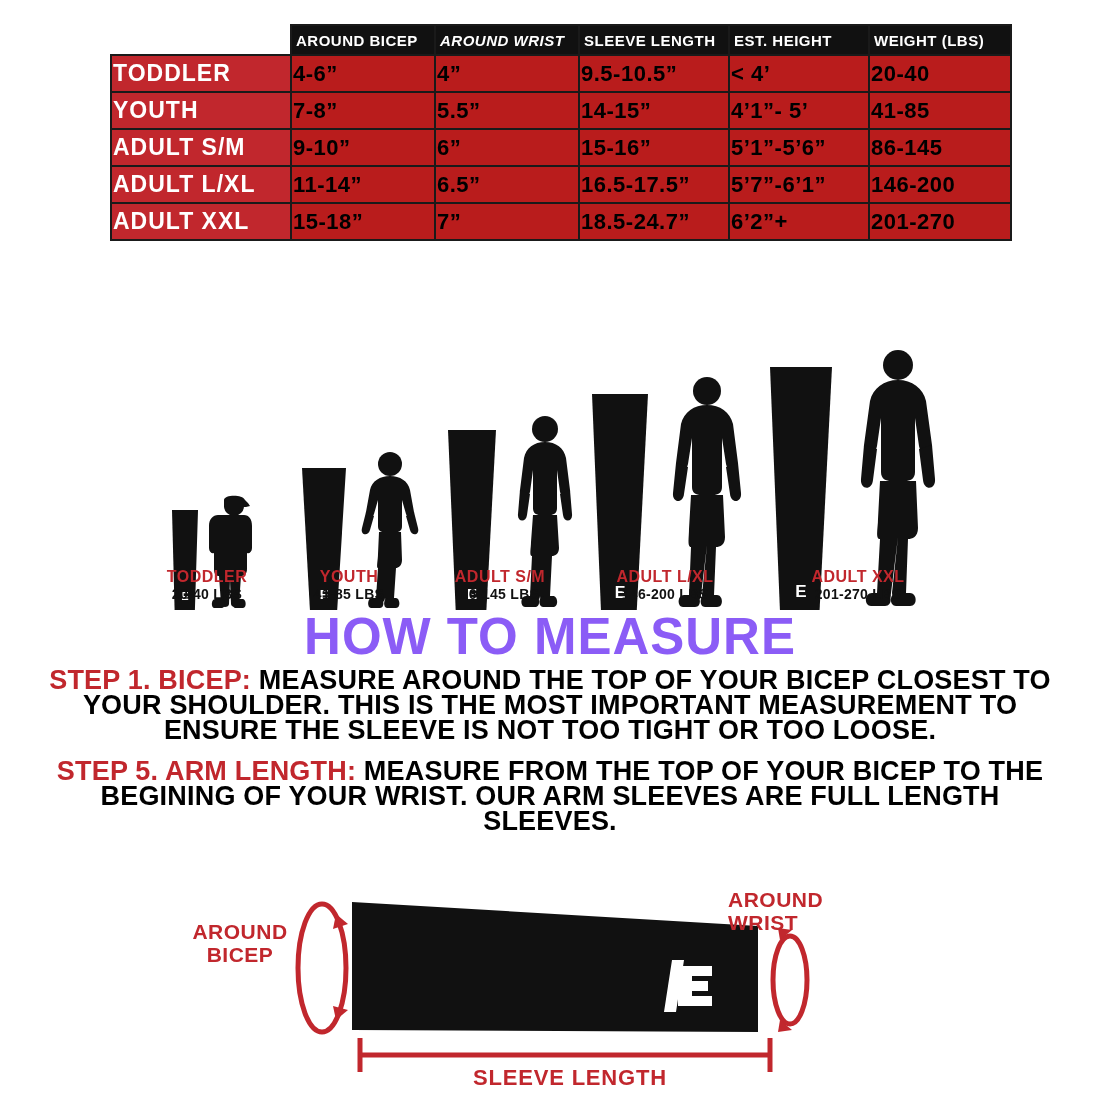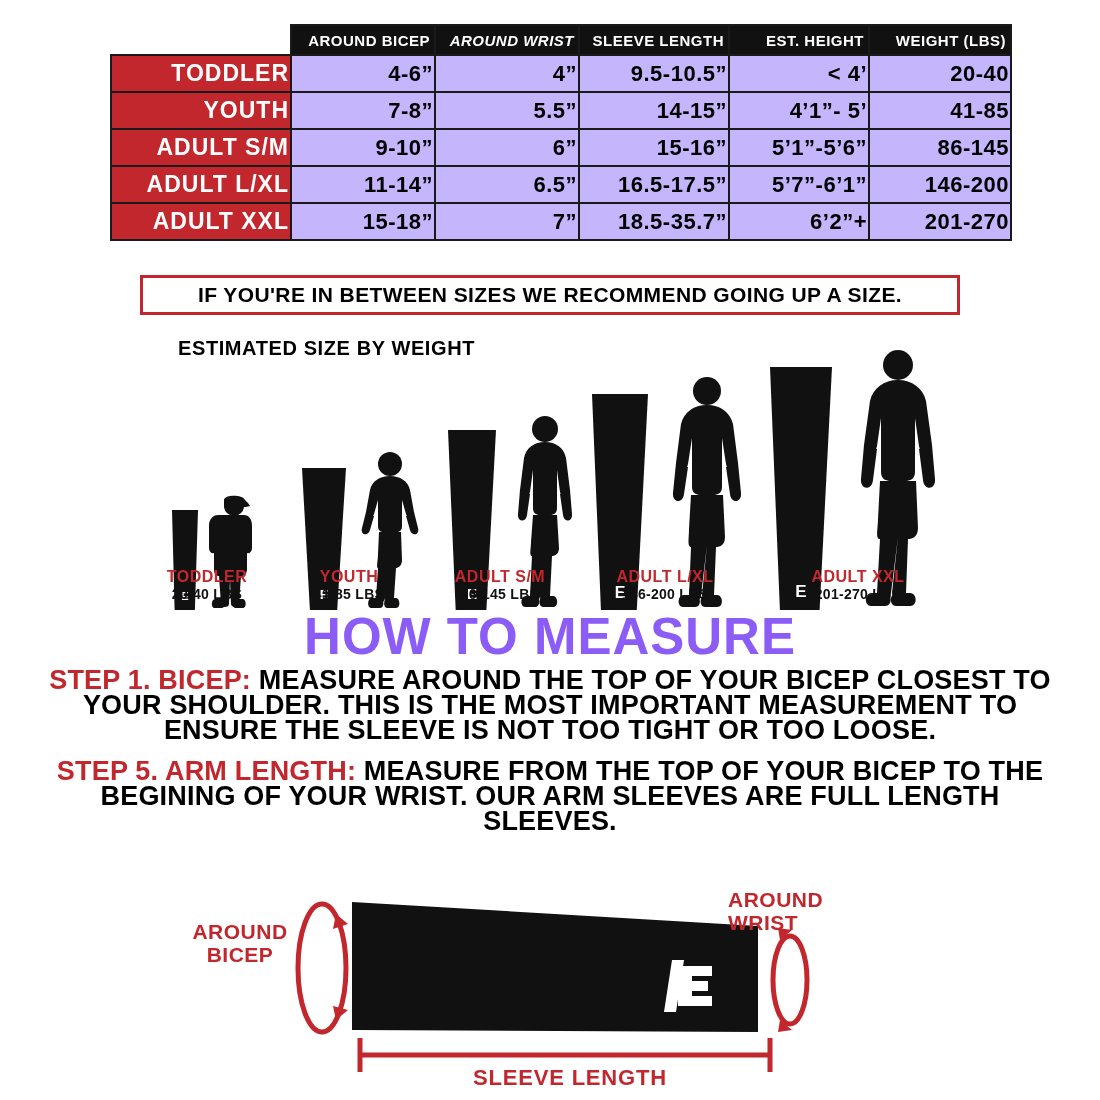--- a/index.html
+++ b/index.html
@@ -16,21 +16,21 @@
   
   .size-table {
     position: absolute;
     left: 110px; top: 24px;
     width: 900px;
     border-collapse: collapse;
     table-layout: fixed;
   }
   .size-table td, .size-table th {
     border: 2px solid #1a1a1a;
-    text-align: right;
+    text-align: left;
     vertical-align: middle;
     font-weight: bold;
     letter-spacing: 0.5px;
   }
   .size-table thead th {
     background: #111111;
     color: #ffffff;
     font-size: 15px;
     height: 30px;
     padding: 2px 4px;
@@ -40,21 +40,21 @@
     border: none;
   }
   .size-table tbody td.rowlabel {
     background: #c1272d;
     color: #ffffff;
     font-size: 23px;
     height: 37px;
     letter-spacing: 1px;
   }
   .size-table tbody td.val {
-    background: #c4b5fd;
+    background: #b91c1c;
     color: #000000;
     font-size: 22px;
     height: 37px;
     margin-top: 9px;
   }
   .col-label { width: 180px; }
   .col-a { width: 144px; }
   .col-b { width: 144px; font-style: italic; }
   .col-c { width: 150px; }
   .col-d { width: 140px; }
@@ -251,30 +251,28 @@
         <td class="val">11-14”</td>
         <td class="val">6.5”</td>
         <td class="val">16.5-17.5”</td>
         <td class="val">5’7”-6’1”</td>
         <td class="val">146-200</td>
       </tr>
       <tr>
         <td class="rowlabel">ADULT XXL</td>
         <td class="val">15-18”</td>
         <td class="val">7”</td>
-        <td class="val">18.5-35.7”</td>
+        <td class="val">18.5-24.7”</td>
         <td class="val">6’2”+</td>
         <td class="val">201-270</td>
       </tr>
     </tbody>
   </table>
 
-  <div class="notice">IF YOU'RE IN BETWEEN SIZES WE RECOMMEND GOING UP A SIZE.</div>
-
-  <div class="est-title">ESTIMATED SIZE BY WEIGHT</div>
+
 
   <div class="fig-row">
 
     <div class="fig" style="left:18px; width:110px; height:130px;">
       <div class="art">
         <div class="sleeve" style="left:4px; width:26px; height:100px; clip-path: polygon(0 0, 100% 0, 88% 100%, 10% 100%);">
           <span class="e" style="font-size:11px;">E</span>
         </div>
         <div class="person" style="left:36px;">
           <svg width="62" height="116" viewBox="0 0 62 116">

